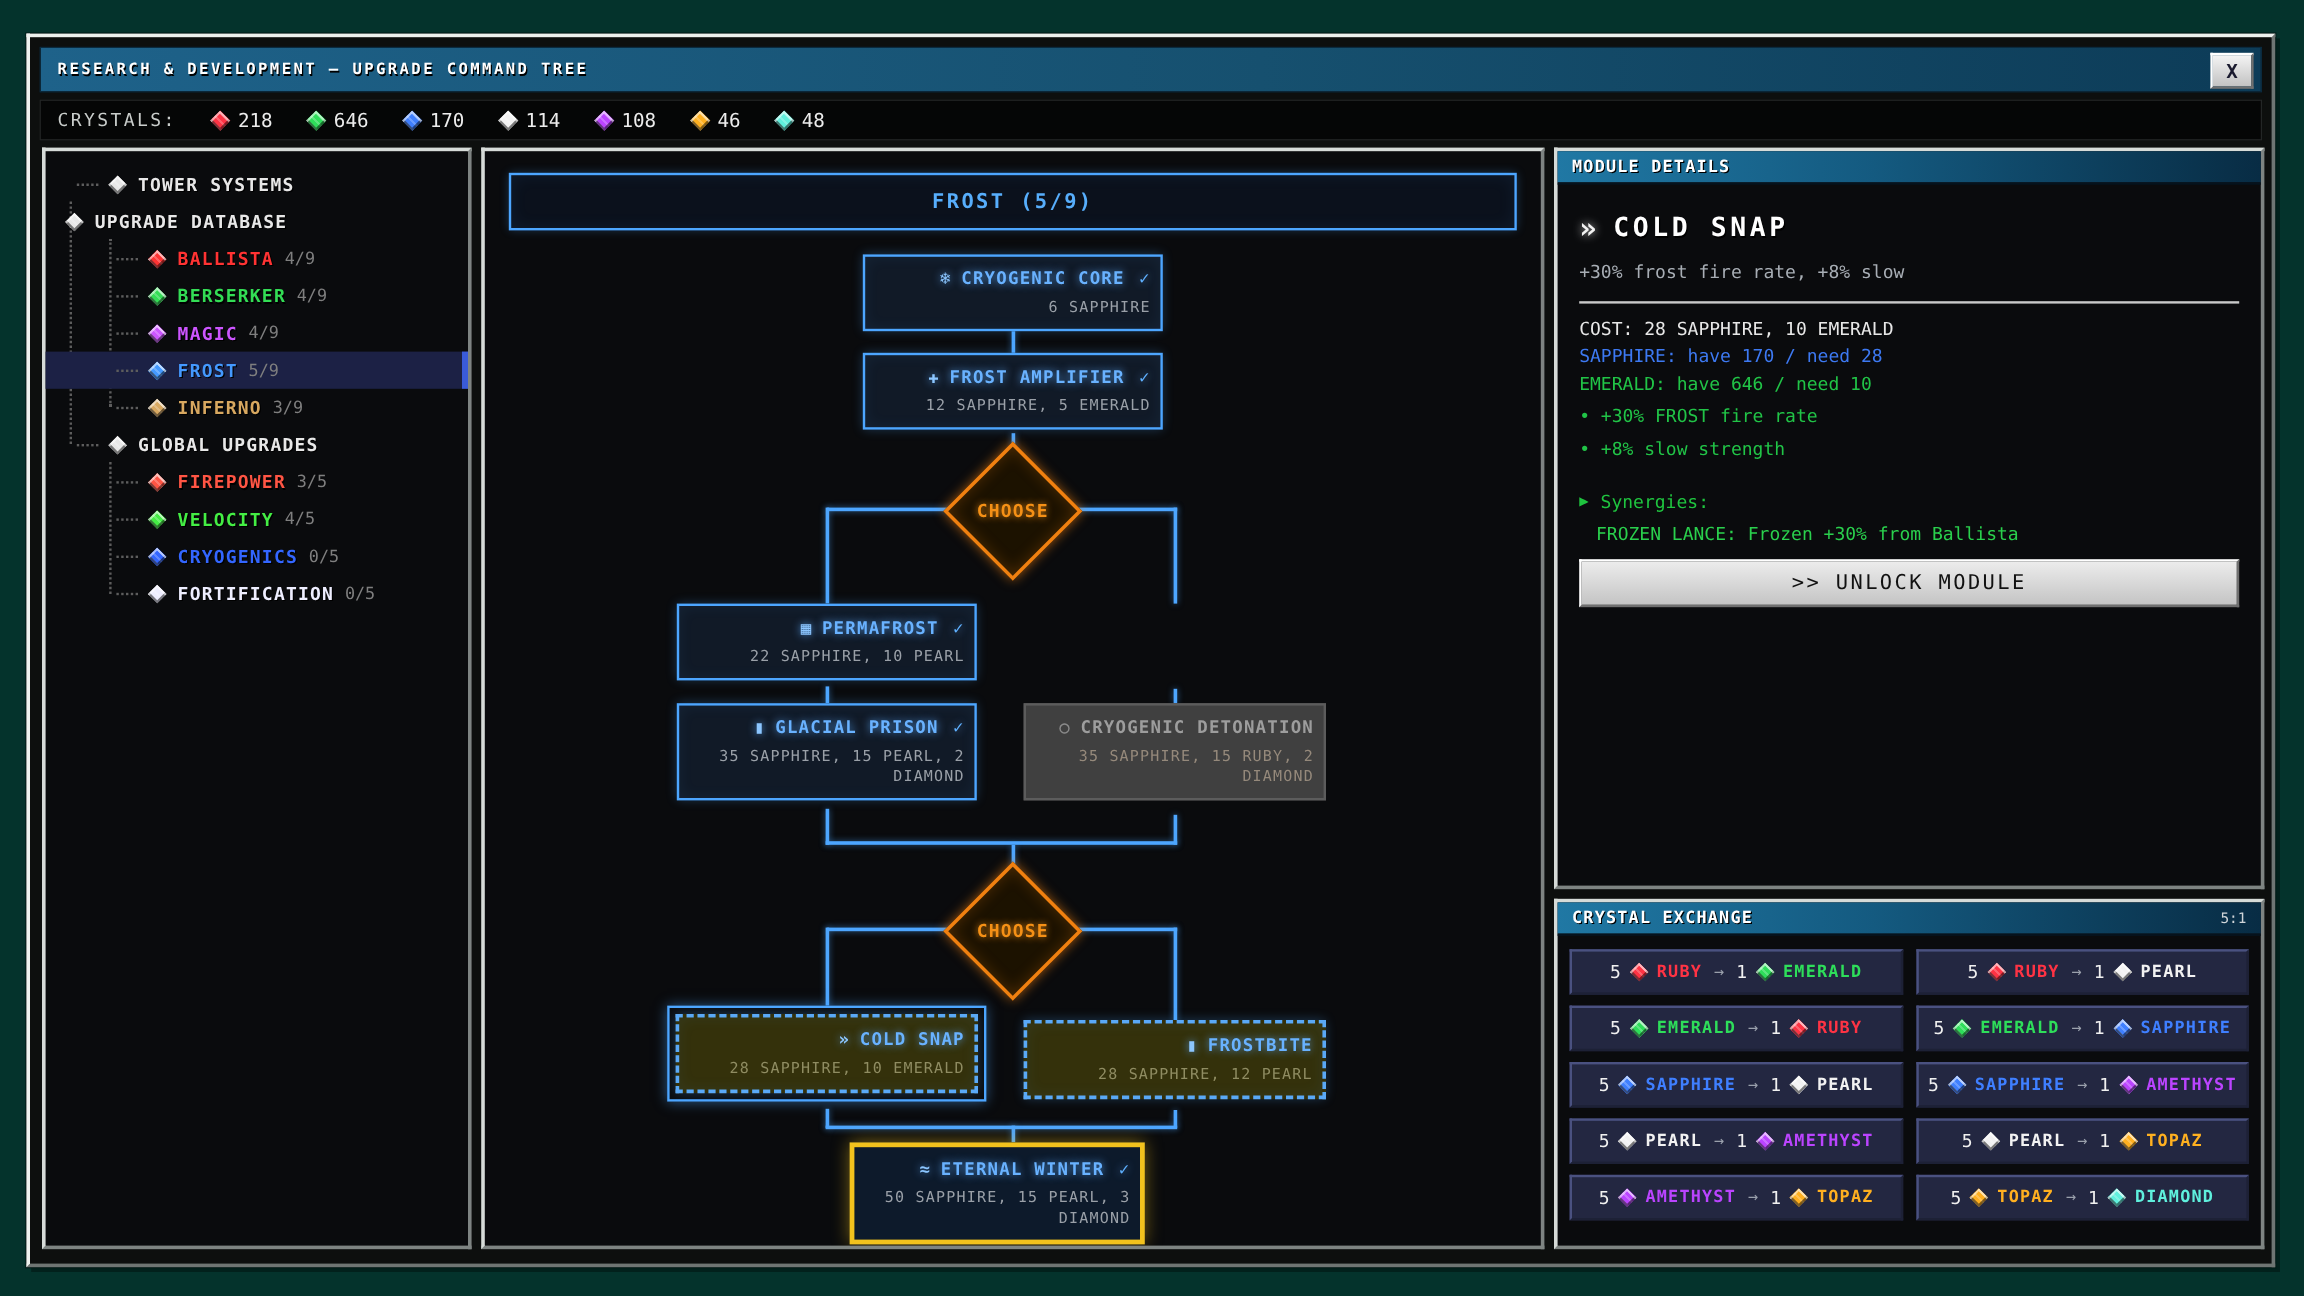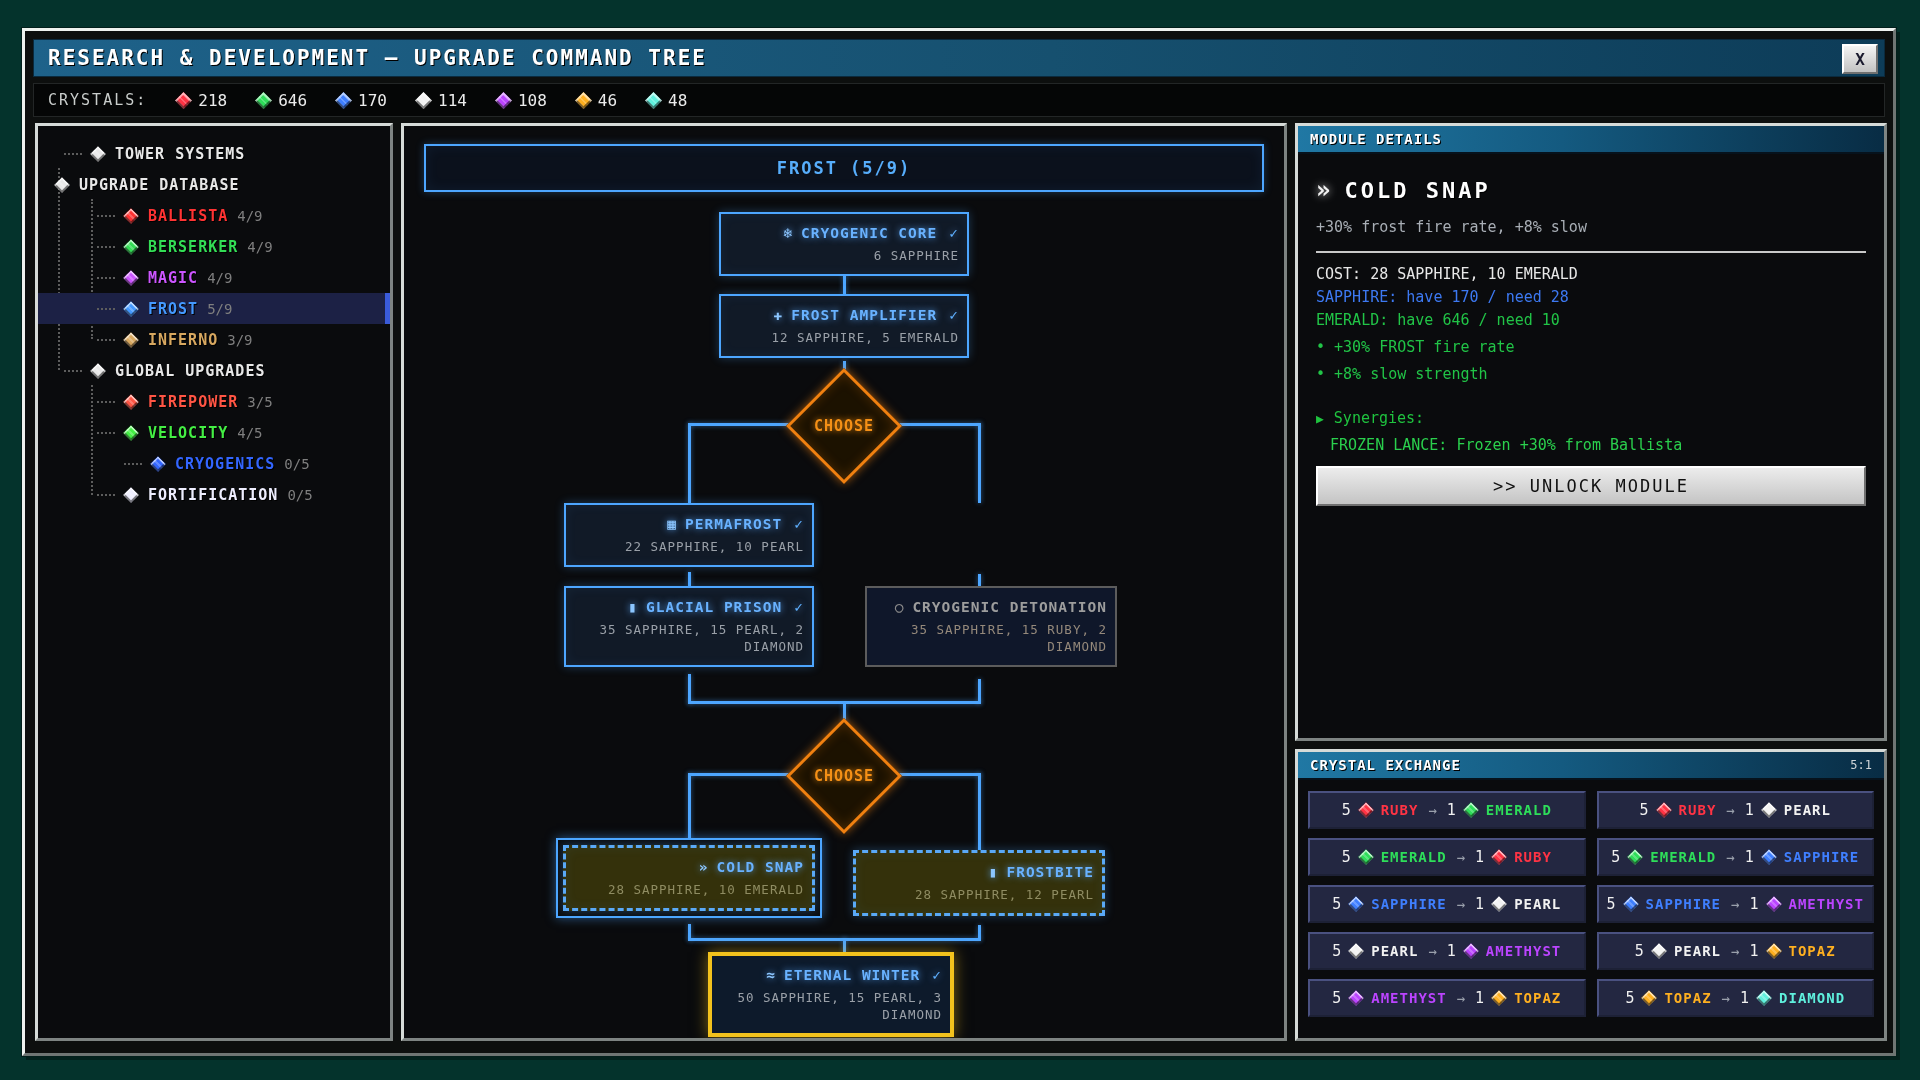--- a/index.html
+++ b/index.html
@@ -16,21 +16,21 @@
     box-shadow:0 0 0 1px #021f1b, 4px 4px 0 rgba(0,0,0,.35);
   }
   
   .titlebar {
     position:absolute; left:8px; top:8px; right:8px; height:38px;
     background:linear-gradient(90deg,#1e628a 0%,#16506f 55%,#0d3c58 100%);
     border:1px solid #0a2a3e;
     display:flex; align-items:center;
   }
   .titlebar .title {
-    color:#ffffff; font-weight:bold; font-size:21px; letter-spacing:2px;
+    color:#ffffff; font-weight:bold; font-size:13px; letter-spacing:2px;
     padding-left:14px; text-shadow:1px 1px 0 #000;
   }
   .close-btn {
     position:absolute; right:6px; top:4px; width:36px; height:30px;
     background:linear-gradient(180deg,#f4f4f4,#c2c2c2);
     border:2px solid; border-color:#ffffff #707070 #707070 #ffffff;
     color:#1a1a2e; font-weight:bold; font-size:16px;
     display:flex; align-items:center; justify-content:center;
     font-family:"DejaVu Sans Mono","Liberation Mono",monospace; cursor:pointer;
   }
@@ -95,21 +95,21 @@
   }
   .node-title { font-size:14.5px; font-weight:bold; color:#69b2ff; letter-spacing:1px; text-shadow:0 0 7px rgba(90,170,255,.85); }
   .nicon { margin-right:8px; color:#8cc6ff; }
   .check { margin-left:12px; color:#5fb0ff; font-weight:bold; }
   .node-cost { margin-top:7px; font-size:12.5px; color:#9aa0a8; letter-spacing:1px; line-height:1.35; }
   .node.locked { border:3px dashed #8d1f1f; background:rgba(42,10,10,.5); box-shadow:none; }
   .node.locked .node-title { color:#565656; text-shadow:none; }
   .node.locked .nicon { color:#4c4c4c; }
   .node.locked .check { color:#c32222; text-shadow:none; }
   .node.locked .node-cost { color:#6a6a6a; }
-  .node.gray { border:2px solid #5c5c5c; background:#0f172a; box-shadow:none;margin-left:12px; }
+  .node.gray { border:2px solid #5c5c5c; background:#404040; box-shadow:none; }
   .node.gray .node-title { color:#9d9d9d; text-shadow:none; }
   .node.gray .nicon { color:#8a8a8a; }
   .node.gray .node-cost { color:#95897b; }
   .node.afford { border:3px dashed #5aa9f7; background:#34310b; }
   .node.afford .node-cost { color:#8f8c62; }
   .sel-outer {
     position:absolute; border:2px solid #4da6ff; padding:5px; background:#0b0d10;
     box-shadow:0 0 10px rgba(77,166,255,.5); cursor:pointer;
   }
   .sel-outer .node { position:relative; left:0; top:0; width:100%; }
@@ -280,21 +280,21 @@
     <span class="tcount">3/5</span>
   </div>
 
   <div class="trow" style="padding-left: 59px;">
     <span class="stub"></span>
     <span class="gem" style="--c: #44ee44;"></span>
     <span class="tlabel" style="color: rgb(68, 238, 68);">VELOCITY</span>
     <span class="tcount">4/5</span>
   </div>
 
-  <div class="trow" style="padding-left: 86px;">
+  <div class="trow" style="padding-left: 59px;">
     <span class="stub"></span>
     <span class="gem" style="--c: #3366ff;"></span>
     <span class="tlabel" style="color: rgb(51, 102, 255);">CRYOGENICS</span>
     <span class="tcount">0/5</span>
   </div>
 
   <div class="trow" style="padding-left: 59px;">
     <span class="stub"></span>
     <span class="gem" style="--c: #eeeeff;"></span>
     <span class="tlabel" style="color: rgb(238, 238, 255);">FORTIFICATION</span>

